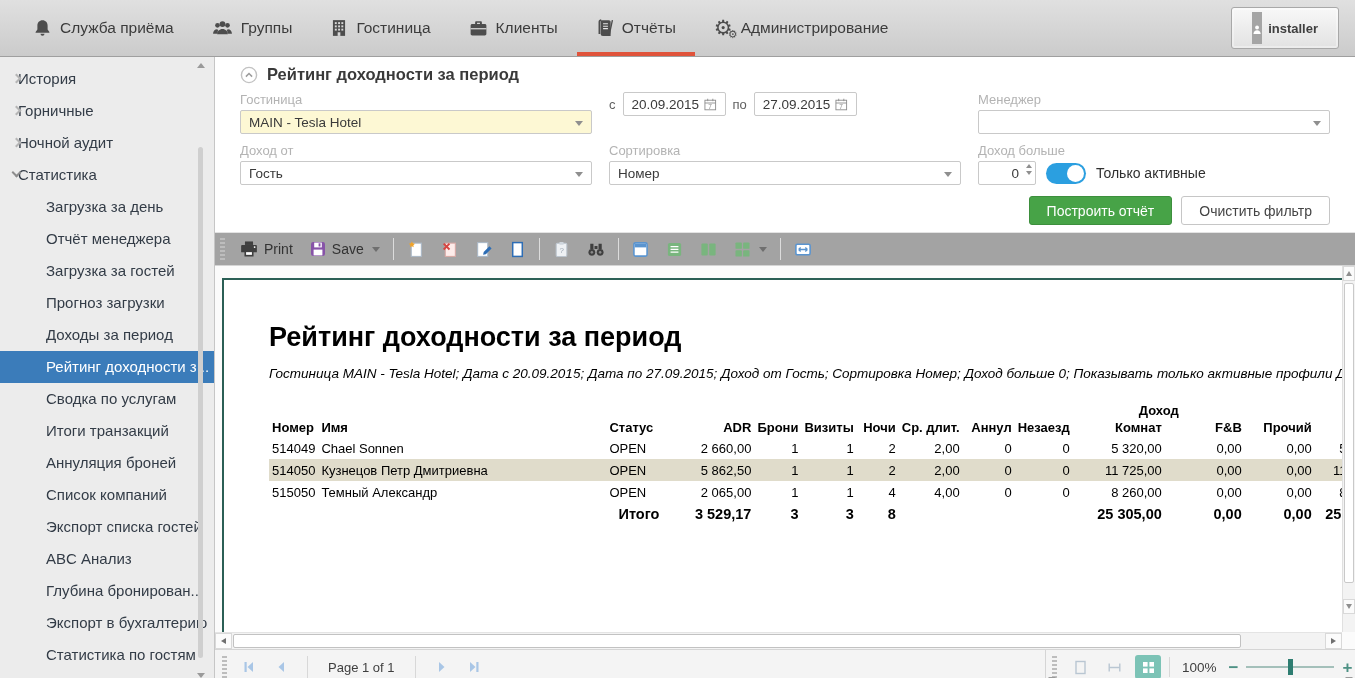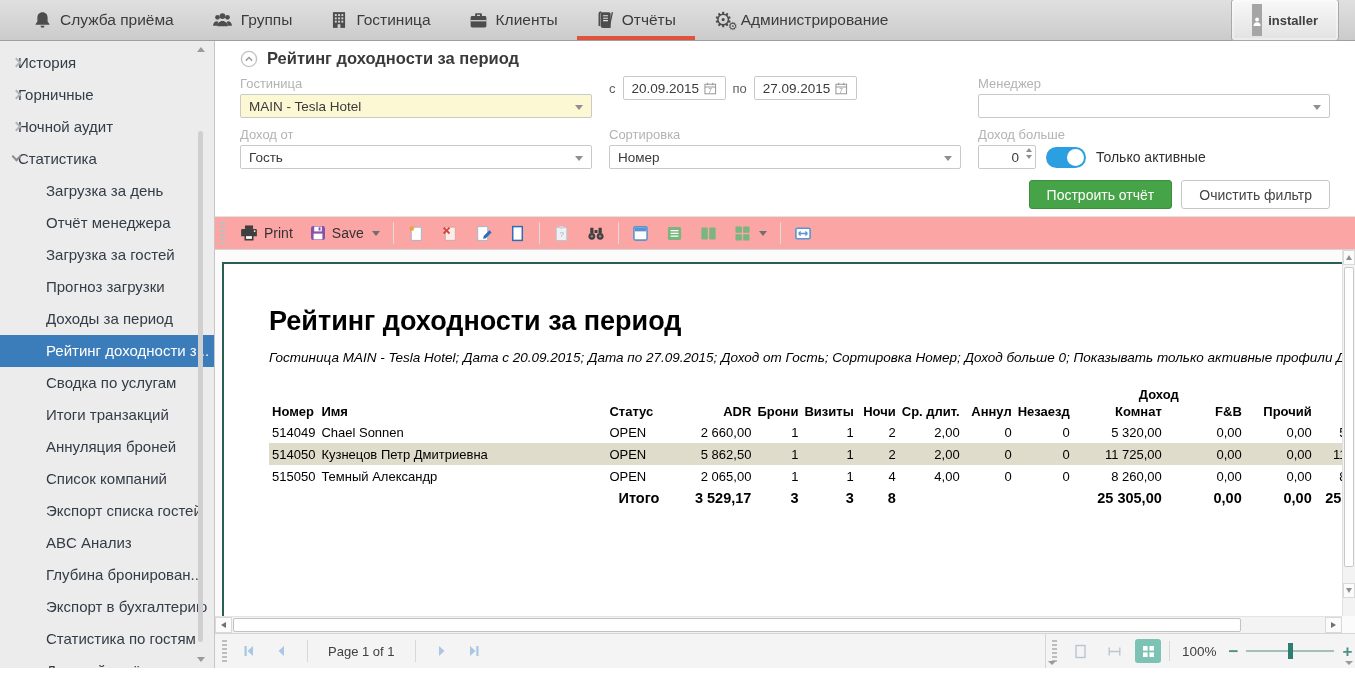--- a/index.html
+++ b/index.html
@@ -1,20 +1,20 @@
 <!DOCTYPE html>
 <html><head>
 <meta charset="utf-8">
 <style>
   * { margin:0; padding:0; box-sizing:border-box; }
   html,body { width:1355px; height:678px; overflow:hidden;
     font-family:"Liberation Sans", sans-serif; background:#fff; }
 
   
-  .topnav { height:41px; display:flex; align-items:stretch;
+  .topnav { height:57px; display:flex; align-items:stretch;
     background:linear-gradient(#e0e0e0,#cbcbcb); border-bottom:1px solid #9f9f9f;text-align:center; }
   .nav-items { display:flex; align-items:stretch; padding-left:14px; }
   .nav-item { display:flex; align-items:center; gap:8px; padding:0 19px; cursor:pointer;
     color:#3c3c3c; font-size:15.5px; }
   .nav-item.active { box-shadow:inset 0 -4px 0 #e0533b; }
   .nav-item .ico { display:flex; align-items:center; }
   .gearwrap { font-family:"DejaVu Sans", sans-serif; color:#4d4d4d; position:relative; }
   .gear-big { font-size:21px; line-height:21px; }
   .gear-small { font-size:11px; position:absolute; right:-5px; bottom:-2px; }
   .user-btn { margin-left:auto; margin-right:16px; align-self:center; height:40px; width:108px;
@@ -78,21 +78,21 @@
     border-radius:50%; background:#fff; }
   .toggle-label { font-size:14px; color:#2f2f2f; white-space:nowrap; }
   .filter-buttons { position:absolute; right:25px; bottom:7px; display:flex; gap:9px; }
   .btn { height:29px; padding:0 17px; font-size:14px; border-radius:3px; cursor:pointer;
     font-family:"Liberation Sans",sans-serif; }
   .btn.green { background:#47a347; border:1px solid #3d8f3d; color:#fff; }
   .btn.plain { background:#fff; border:1px solid #c6c6c6; color:#444; }
 
   
   .report-toolbar { height:34px; border-top:1px solid #e3e3e3; border-bottom:1px solid #d4d4d4;
-    display:flex; align-items:center; gap:9px; padding-left:5px; background:#fca5a5; }
+    display:flex; align-items:center; gap:9px; padding-left:5px; background:#a3a3a3; }
   .grip { width:5px; height:22px; margin-right:2px;
     background:repeating-linear-gradient(to bottom,#bdbdbd 0 2px,transparent 2px 4px); }
   .tb-btn { display:flex; align-items:center; gap:6px; padding:2px 4px; border-radius:2px;
     cursor:pointer; font-size:14px; color:#333; }
   .tb-sep { width:1px; height:22px; background:#dcdcdc; }
   .caret-down { width:0; height:0; border-left:4px solid transparent;
     border-right:4px solid transparent; border-top:5px solid #6f6f6f; margin-left:2px; }
 
   
   .report-zone { flex:1; display:flex; flex-direction:column; min-height:0; position:relative;

